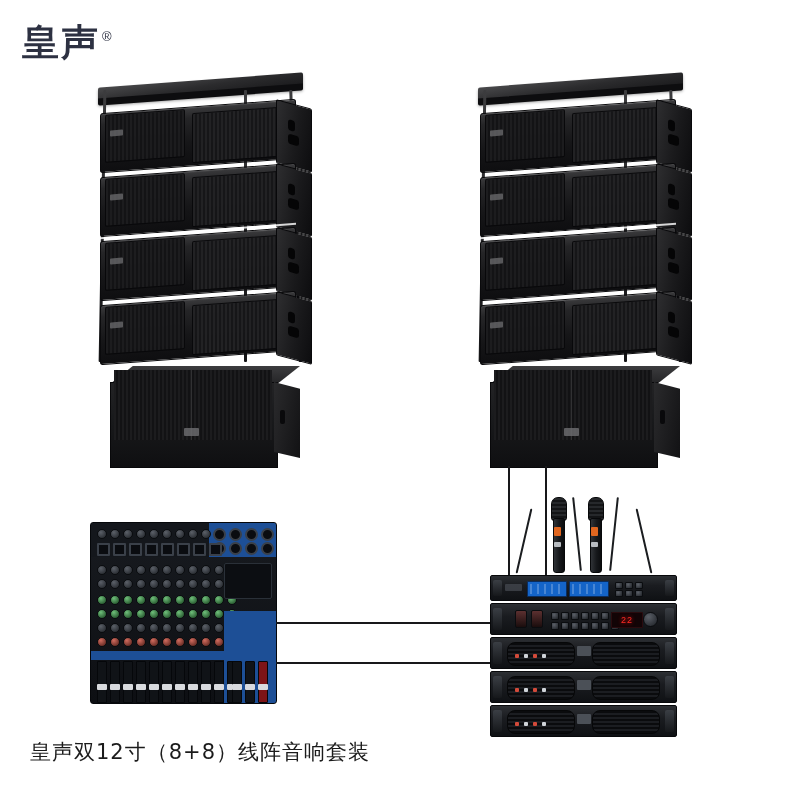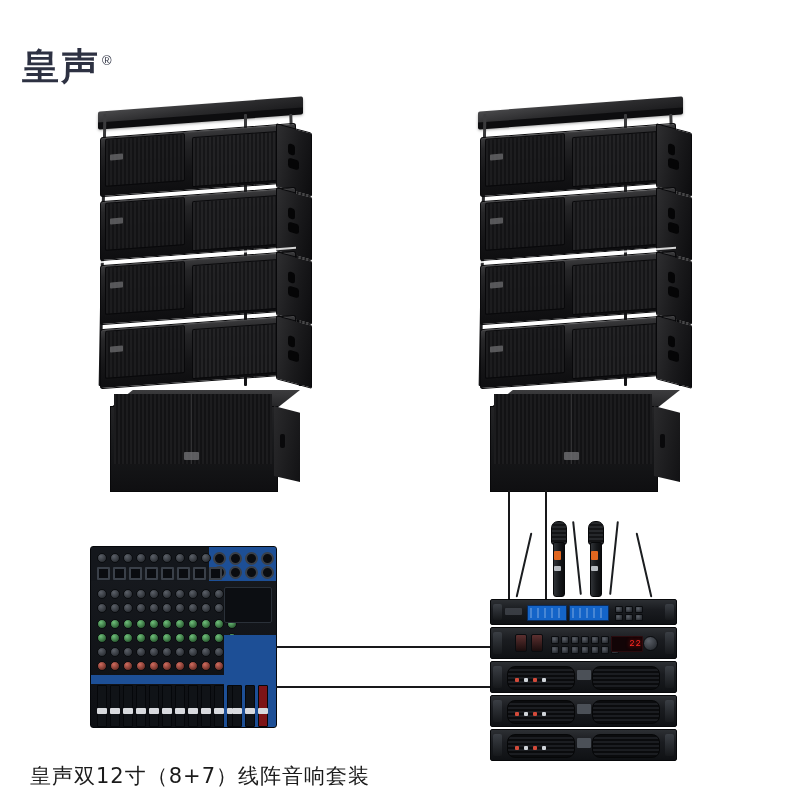--- a/index.html
+++ b/index.html
@@ -1,21 +1,21 @@
 <!DOCTYPE html>
 <html><head>
 <meta charset="utf-8">
 <style>
   html,body{margin:0;padding:0;}
   body{
     width:800px;height:800px;background:#ffffff;
     font-family:"Liberation Sans","DejaVu Sans",sans-serif;
     position:relative;overflow:hidden;
   }
-  .stage{position:absolute;inset:0;margin-top:24px;}
+  .stage{position:absolute;inset:0;}
 
   
   .logo{position:absolute;left:22px;top:24px;display:flex;align-items:flex-end;}
   .logo-cn{
     font-family:"DejaVu Sans","Liberation Sans",sans-serif;
     font-size:37px;font-weight:700;color:#2d3142;letter-spacing:2px;
     line-height:1;
   }
   .logo-reg{font-size:13px;color:#2d3142;line-height:1;margin-left:2px;margin-bottom:18px;}
   .logo-en{
@@ -148,22 +148,22 @@
     position:relative;width:185px;
     background:linear-gradient(180deg,#2c2f33 0%,#1a1c20 40%,#0f1114 100%);
     border:1px solid #07080a;margin-bottom:2px;border-radius:2px;
   }
   .ear{position:absolute;top:4px;width:9px;height:calc(100% - 8px);background:linear-gradient(180deg,#3a3e44,#16181b);border-radius:2px;}
   .ear.l{left:2px;} .ear.r{right:2px;}
   .lcd{position:absolute;background:#1464c8;border:1px solid #0a2d5e;border-radius:1px;}
   .lcd:after{content:"";position:absolute;inset:2px;background:repeating-linear-gradient(90deg,rgba(255,255,255,.22) 0 2px,transparent 2px 7px);}
   .led-red{
     position:absolute;background:#120406;border:1px solid #2a0b0e;border-radius:1px;
-    color:#ff2a24;font-family:Liberation Mono, monospace;
-    font-size:9px;line-height:11px;text-align:right;letter-spacing:1px;
+    color:#ff2a24;font-family:Liberation Sans, sans-serif;
+    font-size:9px;line-height:11px;text-align:center;letter-spacing:1px;
     text-shadow:0 0 4px #ff1a14;
   }
   .ampvent{
     position:absolute;background:repeating-linear-gradient(180deg,#0a0b0d 0 2px,#1b1d21 2px 4px);
     border-radius:8px;border:1px solid #060708;
   }
   .amplogo{position:absolute;width:14px;height:10px;background:#4b5057;border-radius:1px;}
   .tinyled{position:absolute;width:4px;height:4px;border-radius:1px;background:#d24a3a;}
   .tinyled.w{background:#cfd3d8;}
 
@@ -540,15 +540,15 @@
       <div class="ampvent" style="left:16px;top:4px;width:66px;height:22px;"></div>
       <div class="ampvent" style="right:16px;top:4px;width:66px;height:22px;"></div>
       <div class="amplogo" style="left:86px;top:8px;"></div>
       <div class="tinyled" style="left:24px;top:16px;"></div>
       <div class="tinyled w" style="left:33px;top:16px;"></div>
       <div class="tinyled" style="left:42px;top:16px;"></div>
       <div class="tinyled w" style="left:51px;top:16px;"></div>
     </div>
   </div>
 
-  <div class="caption">皇声双12寸（8+7）线阵音响套装</div>
+  <div class="caption">皇声双12寸（8+8）线阵音响套装</div>
 
 </div>
 
 </body></html>

